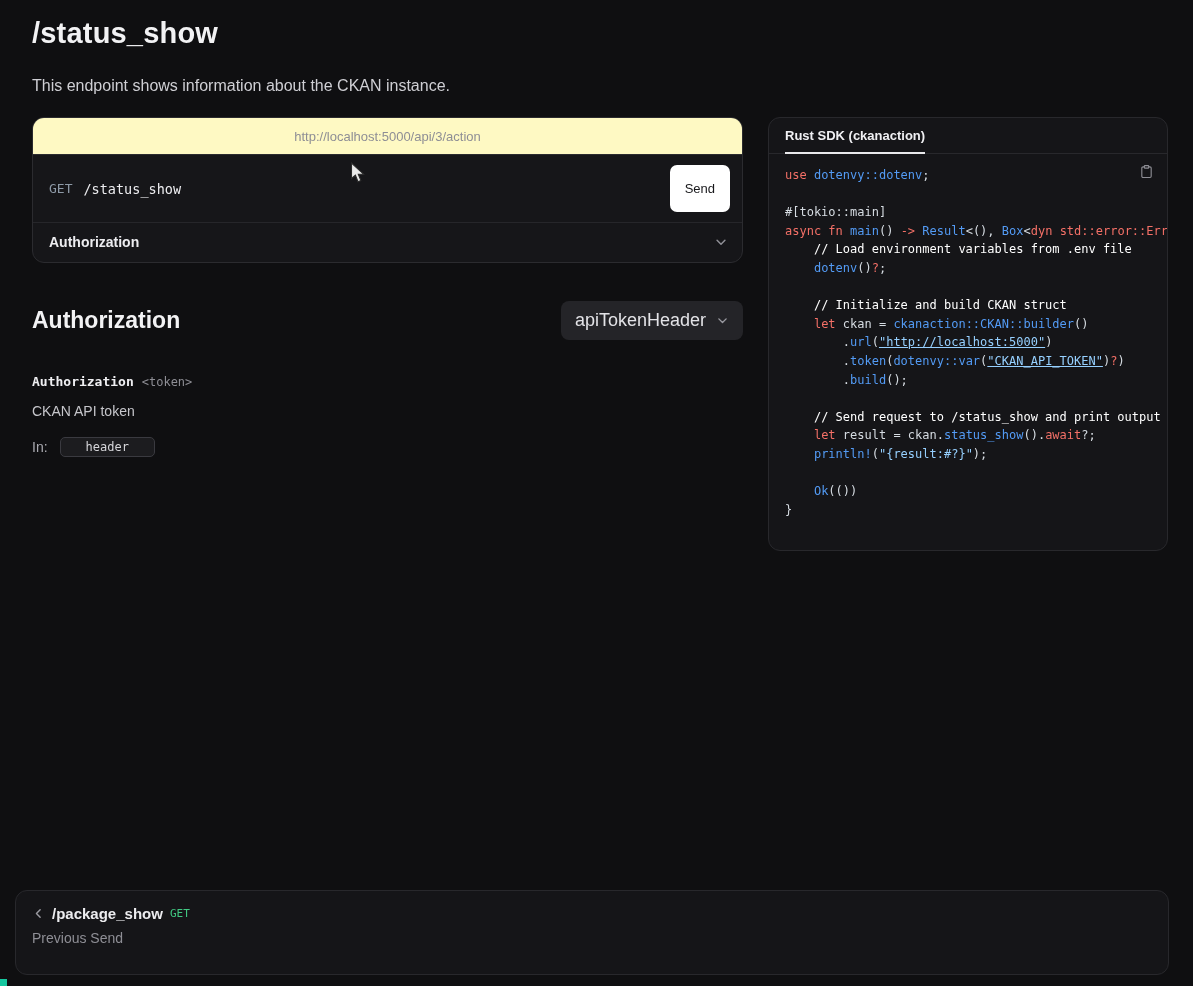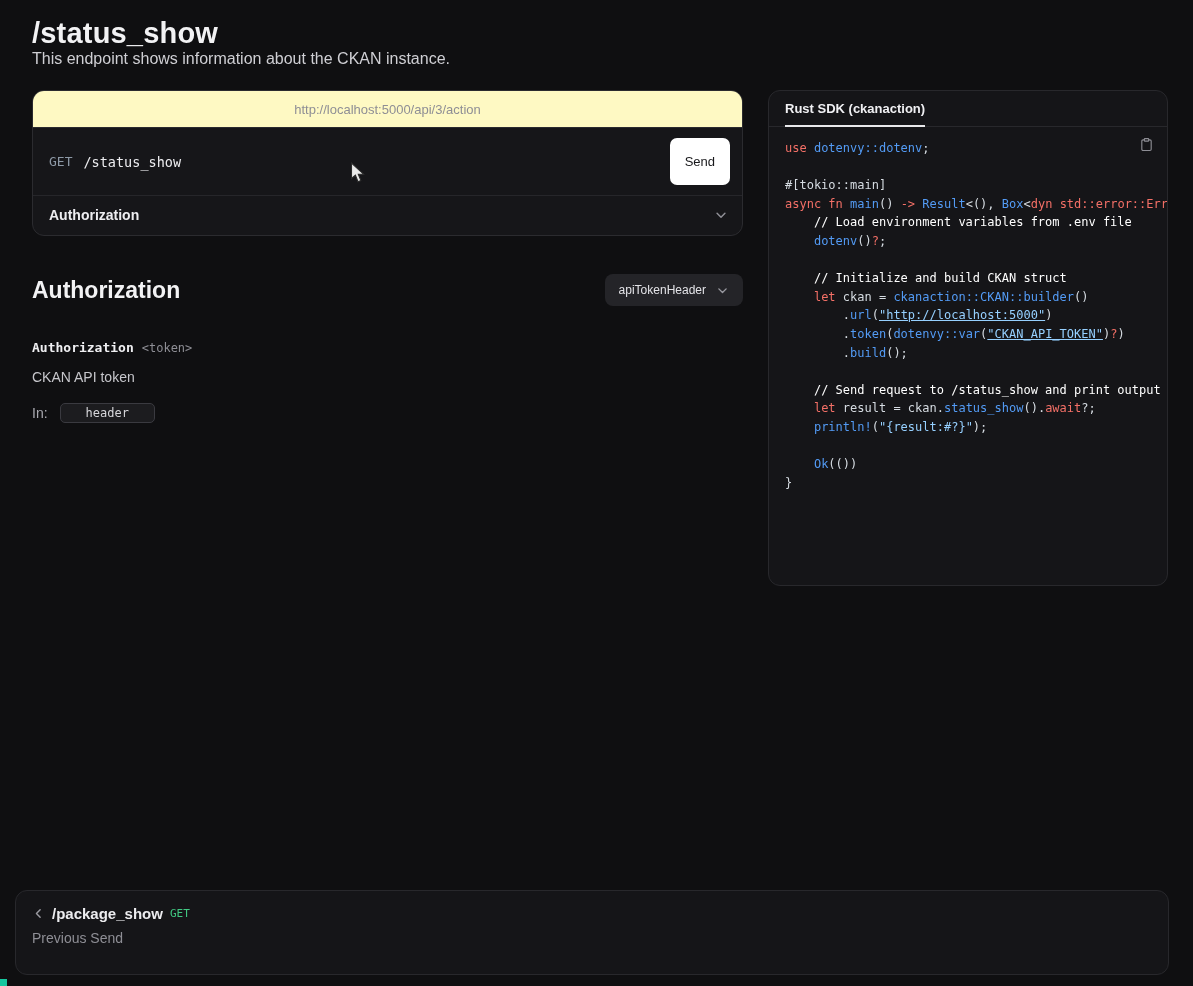--- a/index.html
+++ b/index.html
@@ -8,21 +8,21 @@
     background:#0f0f11;
     font-family:"Liberation Sans", sans-serif;
     color:#e7e7ea;
     position:relative;
     overflow:hidden;
   }
 
   .page { padding:16px 25px 0 32px; }
 
   .page-title { font-size:29px; line-height:34px; font-weight:700; color:#f2f2f4; letter-spacing:.2px; }
-  .page-desc { font-size:16px; color:#cfcfd4; }
+  .page-desc { margin-top:27px; font-size:16px; color:#cfcfd4; }
 
   .content { display:flex; gap:25px; margin-top:22px; align-items:flex-start; }
   .left-col { width:711px; }
   .right-col { width:400px; }
 
   
   .pg-card { background:#161619; border:1px solid #2b2b2f; border-radius:12px; overflow:hidden; }
   .pg-url-bar { height:37px; background:#fef9c3; border-bottom:1px solid #2b2b2f;
     display:flex; align-items:center; justify-content:center; font-size:13px; color:#8e8e95; }
   .pg-row { display:flex; align-items:center; padding:10px 12px 10px 16px; gap:11px; }
@@ -31,32 +31,32 @@
   .send-btn { margin-left:auto; background:#ffffff; color:#18181b; font-size:13px; font-weight:400;
     border:none; border-radius:7px; padding:16px 15px; cursor:pointer; }
   .pg-auth-row { border-top:1px solid #26262a; display:flex; align-items:center;
     justify-content:space-between; padding:11px 14px 12px 16px; cursor:pointer; }
   .pg-auth-label { font-size:14px; font-weight:700; color:#ededf0; }
 
   
   .auth-header-row { margin-top:38px; display:flex; align-items:center; justify-content:space-between; }
   .auth-heading { font-size:23px; font-weight:700; color:#f2f2f4; }
   .scheme-btn { display:flex; align-items:center; gap:10px; background:#242428; color:#e3e3e7;
-    border:none; border-radius:8px; padding:9px 14px; font-size:12px; cursor:pointer; }
+    border:none; border-radius:8px; padding:9px 14px; font-size:18px; cursor:pointer; }
   .param-row { margin-top:34px; display:flex; align-items:baseline; gap:8px; }
   .param-name { font-family:"DejaVu Sans Mono", monospace; font-size:13px; font-weight:700; color:#efeff2; }
   .param-type { font-family:"DejaVu Sans Mono", monospace; font-size:12px; color:#8e8e95; }
   .param-desc { margin-top:14px; font-size:14px; color:#c6c6cb; }
   .in-row { margin-top:18px; display:flex; align-items:center; gap:12px; font-size:14px; color:#a9a9b0; }
   .in-badge { font-family:"DejaVu Sans Mono", monospace; font-size:12px; color:#d6d6da;
     background:#1c1c1f; border:1px solid #3a3a40; border-radius:5px; padding:2px 25px; }
 
   
   .sdk-card { position:relative; background:#151518; border:1px solid #28282c; border-radius:12px;
-    height:496px; overflow:hidden; }
+    height:434px; overflow:hidden; }
   .sdk-header { height:36px; border-bottom:1px solid #28282c; padding:0 16px; display:flex; }
   .sdk-tab { display:flex; align-items:center; font-size:13px; font-weight:700; color:#f0f0f3;
     border-bottom:2px solid #e8e8eb; margin-bottom:-1px; cursor:pointer; }
   .copy-btn { position:absolute; top:46px; right:13px; background:none; border:none; color:#8e8e95; cursor:pointer; }
   .code { padding:12px 0 0 16px; font-family:"DejaVu Sans Mono", monospace; font-size:12px;
     line-height:18.6px; overflow:hidden; }
   .code-line { white-space:pre; }
   .tok-k { color:#f47067; }
   .tok-f { color:#539bf5; }
   .tok-s { color:#96d0ff; }

